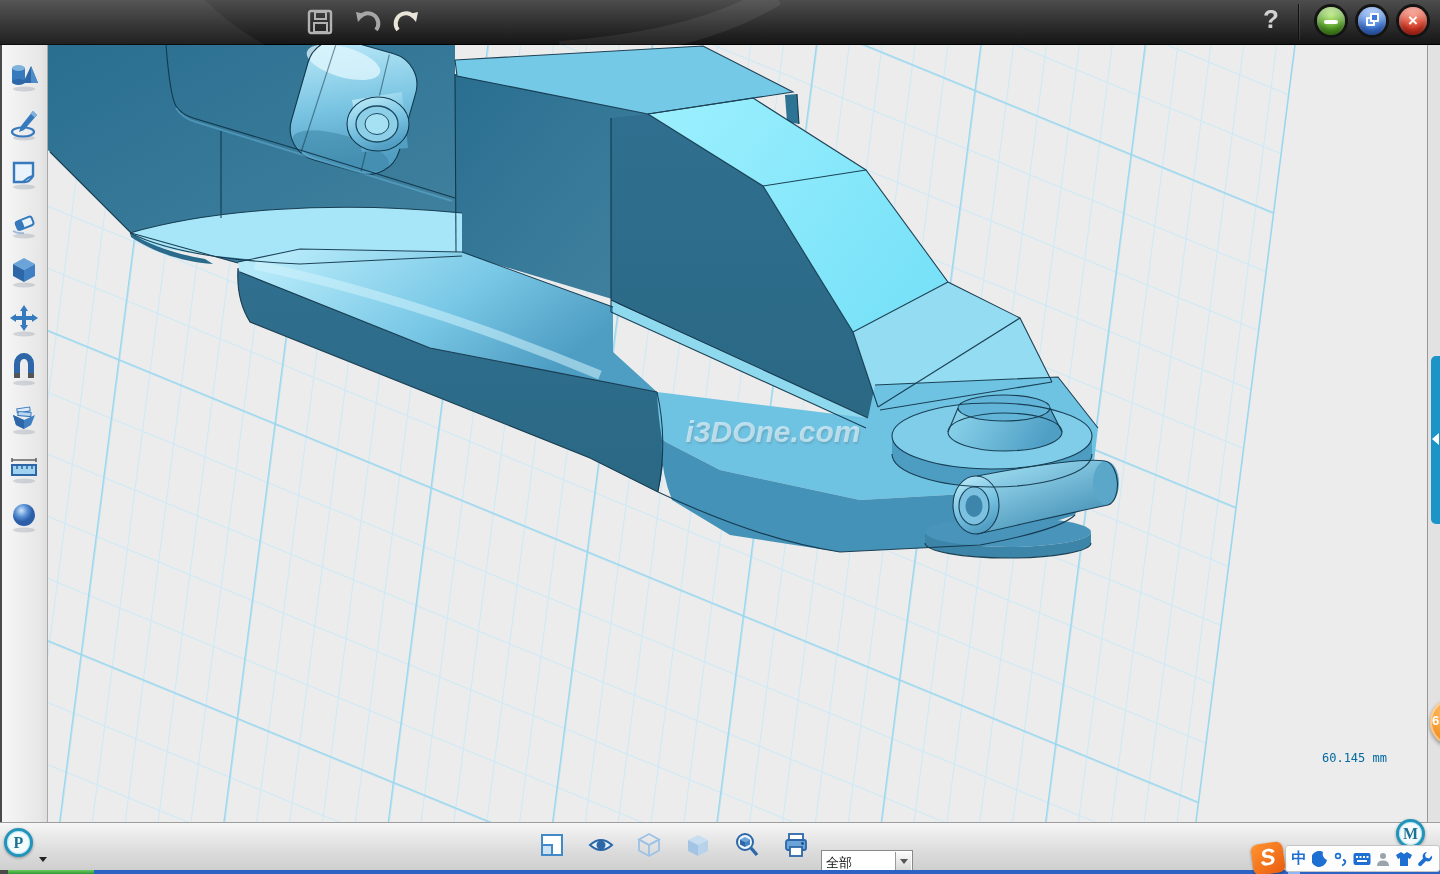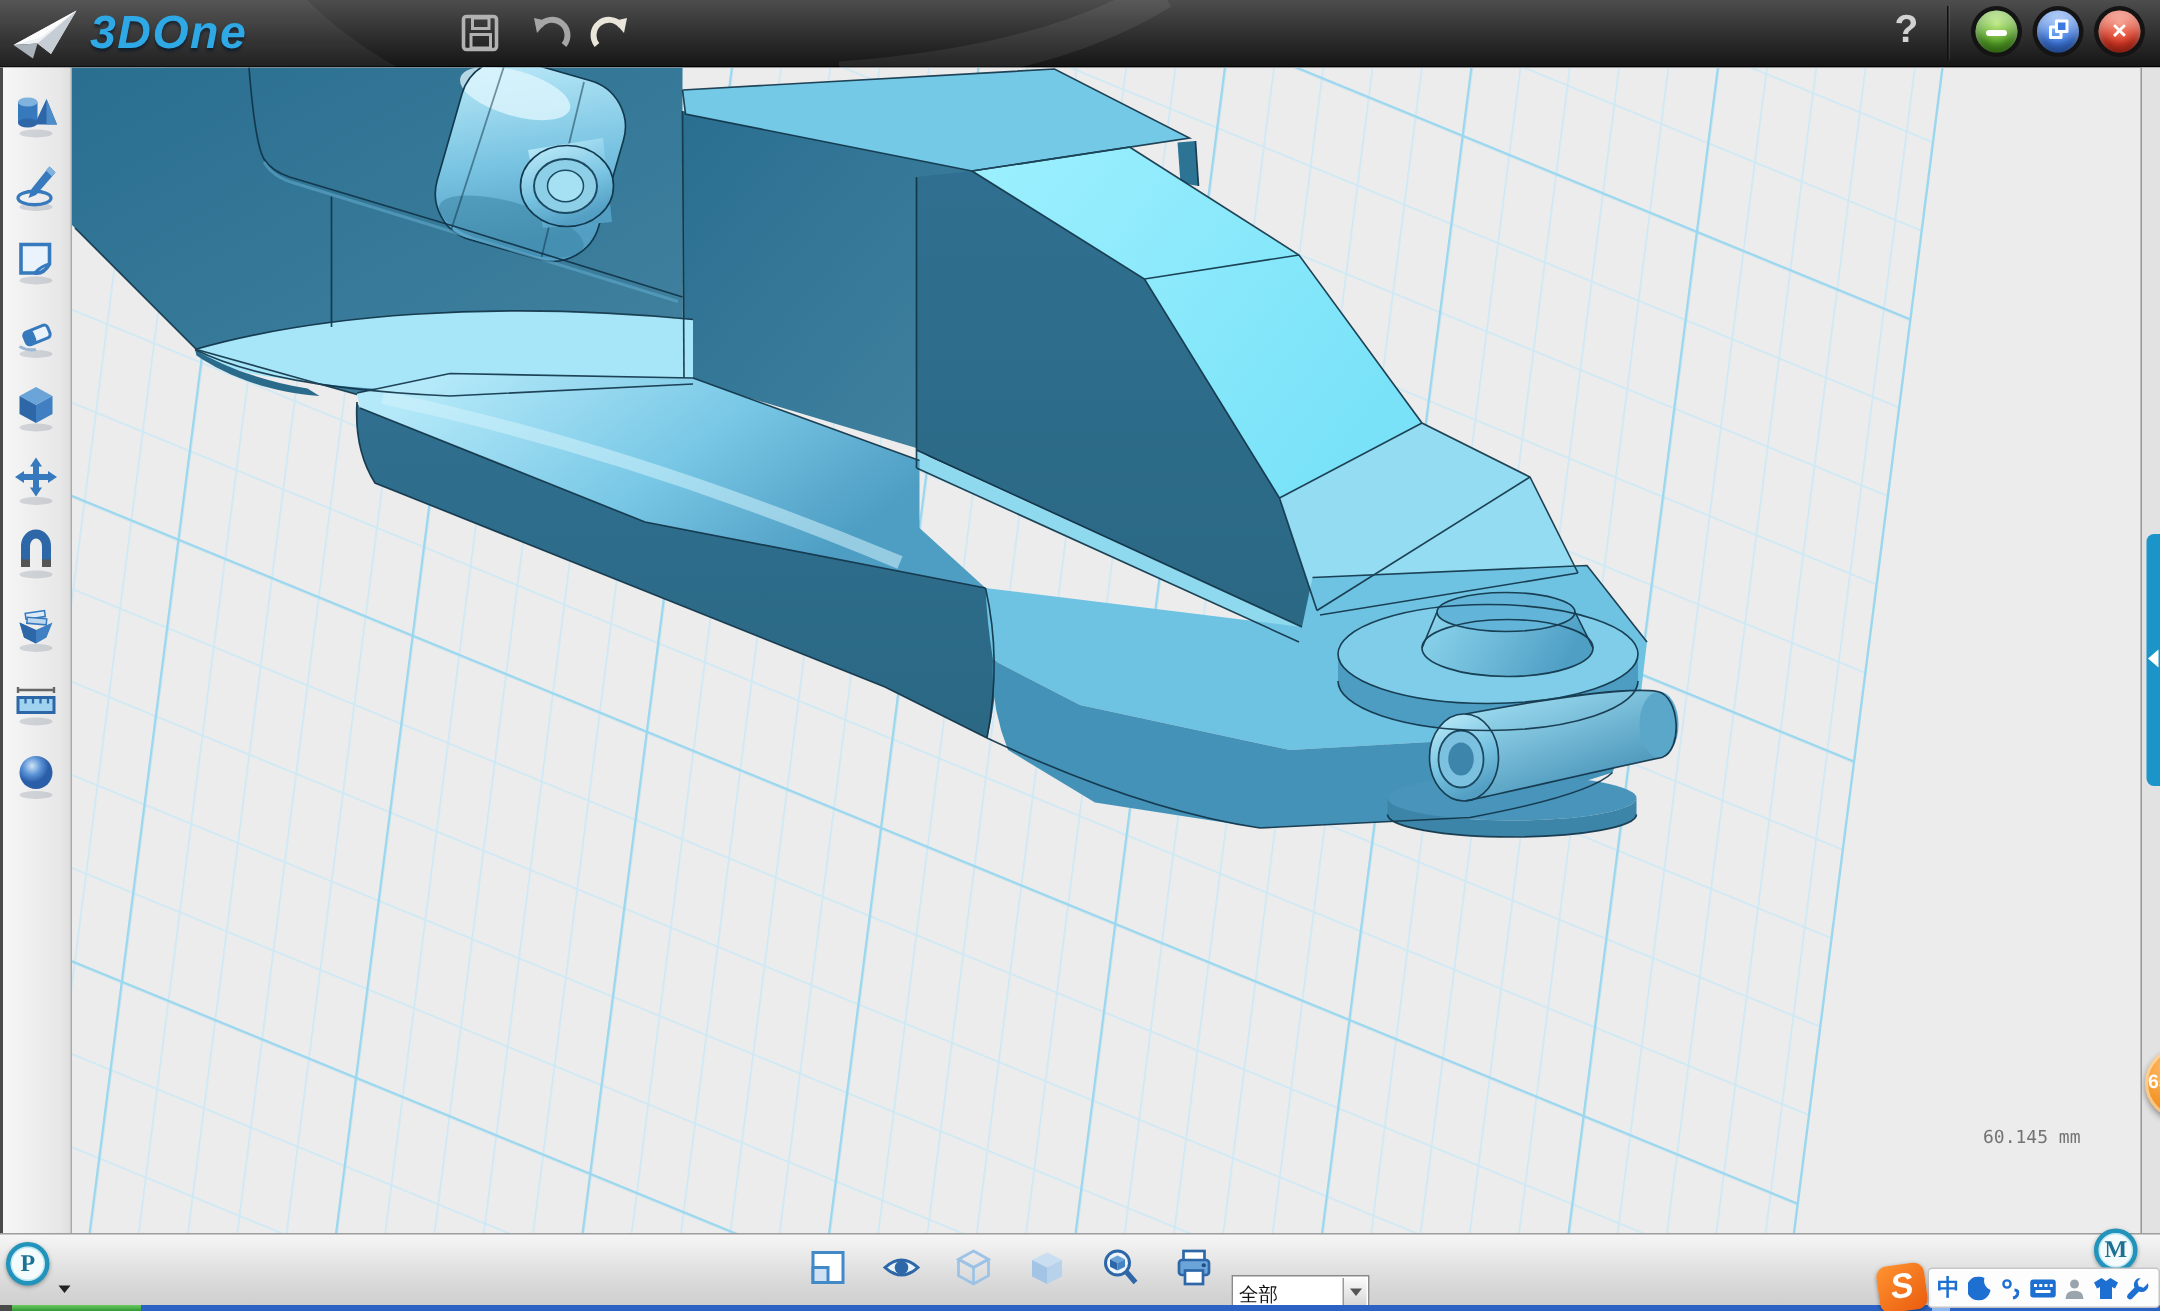--- a/index.html
+++ b/index.html
@@ -38,21 +38,21 @@
     background:linear-gradient(90deg,#f7f7f7,#e7e7e7 85%,#dedede);border-right:1px solid #a9a9a9;}
   .sidebar::before{content:"";position:absolute;left:0;top:0;bottom:0;width:2px;background:#4a4a4a;}
   .side-tool{position:absolute;left:7px;width:34px;height:36px;cursor:pointer;}
 
   
   .canvas-wrap{position:absolute;left:48px;top:45px;width:1379px;height:777px;}
   .watermark{position:absolute;left:575px;top:370px;width:300px;text-align:center;
     font-size:30px;font-weight:bold;font-style:italic;color:rgba(255,255,255,.55);
     text-shadow:1px 2px 2px rgba(80,125,150,.35);pointer-events:none;}
   .measure{position:absolute;left:1297px;top:751px;width:90px;text-align:right;
-    font-family:"DejaVu Sans Mono",monospace;font-size:12px;color:#737373;}
+    font-family:"DejaVu Sans Mono",monospace;font-size:12px;color:#0369a1;}
 
   
   .rail{position:absolute;left:1427px;top:45px;width:13px;height:777px;background:#e2e2e2;
     border-left:1px solid #979797;overflow:hidden;}
   .rail-tab{position:absolute;left:3px;top:311px;width:10px;height:168px;background:#1b94c9;
     border-radius:5px 0 0 5px;cursor:pointer;}
   .rail-tab .tri{position:absolute;left:1px;top:77px;width:0;height:0;
     border-top:6px solid transparent;border-bottom:6px solid transparent;border-right:7px solid #fff;}
   .orange-badge{position:absolute;left:2px;top:653px;width:48px;height:48px;border-radius:50%;
     background:radial-gradient(circle at 35% 30%,#ffbe6b,#f08a17 65%,#d8720c);
@@ -98,29 +98,20 @@
 </head>
 <body>
 
 <div class="app">
 
   <div class="titlebar">
     <svg class="titlebar-deco" width="1440" height="45">
       <path d="M0,0 H205 Q228,24 265,45 H0 Z" fill="rgba(255,255,255,0.05)"></path>
       <path d="M560,52 Q700,42 775,-5" stroke="rgba(255,255,255,0.07)" stroke-width="22" fill="none"></path>
     </svg>
-    <div class="logo">
-      <svg width="48" height="38" viewBox="0 0 48 38">
-        <path d="M3,27 L45,4 L28,33 L19,26 Z" fill="#eef1f4"></path>
-        <path d="M3,27 L19,26 L16,36 Z" fill="#aab3bc"></path>
-        <path d="M19,26 L45,4 L28,33 Z" fill="#c7cdd4"></path>
-        <path d="M3,27 L45,4 L21,22 Z" fill="#fdfdfe"></path>
-      </svg>
-      <span class="logo-text">3DOne</span>
-    </div>
 
     <svg class="tb-icon tb-save" width="28" height="28" viewBox="0 0 28 28">
       <rect x="3" y="3" width="22" height="22" rx="2" fill="none" stroke="#b2b2b2" stroke-width="2.4"></rect>
       <rect x="9" y="4" width="11" height="7" fill="none" stroke="#b2b2b2" stroke-width="2"></rect>
       <rect x="8" y="15" width="13" height="9" fill="none" stroke="#b2b2b2" stroke-width="2"></rect>
     </svg>
     <svg class="tb-icon tb-undo" width="30" height="28" viewBox="0 0 30 28">
       <path d="M23,22 A9.5,9.5 0 1 0 7,9" fill="none" stroke="#a6a6a6" stroke-width="4"></path>
       <polygon points="3,4 12,6 5,14" fill="#a6a6a6"></polygon>
     </svg>
@@ -381,20 +372,21 @@
           <ellipse cx="1004" cy="408" rx="46" ry="13"></ellipse>
           <path d="M948,432 L958,408 M1050,408 L1062,432"></path>
           <path d="M977,476 C1030,466 1085,458 1105,461 C1120,464 1122,500 1108,505 C1060,515 1015,526 977,534"></path>
           <ellipse cx="976" cy="505" rx="23" ry="29"></ellipse>
           <path d="M925,543 A83,15 0 0 0 1091,543"></path>
         </g>
 
         <path d="M176,108 Q182,118 196,122 L300,154 L452,201" stroke="#5fa8c9" stroke-width="2" fill="none" opacity="0.6"></path>
       </g>
     </svg>
+    <div class="watermark">i3DOne.com</div>
   </div>
 
   <div class="measure">60.145 mm</div>
 
   <div class="rail">
     <div class="rail-tab">
       <div class="tri"></div>
     </div>
     <div class="orange-badge">
       <span>65</span>

